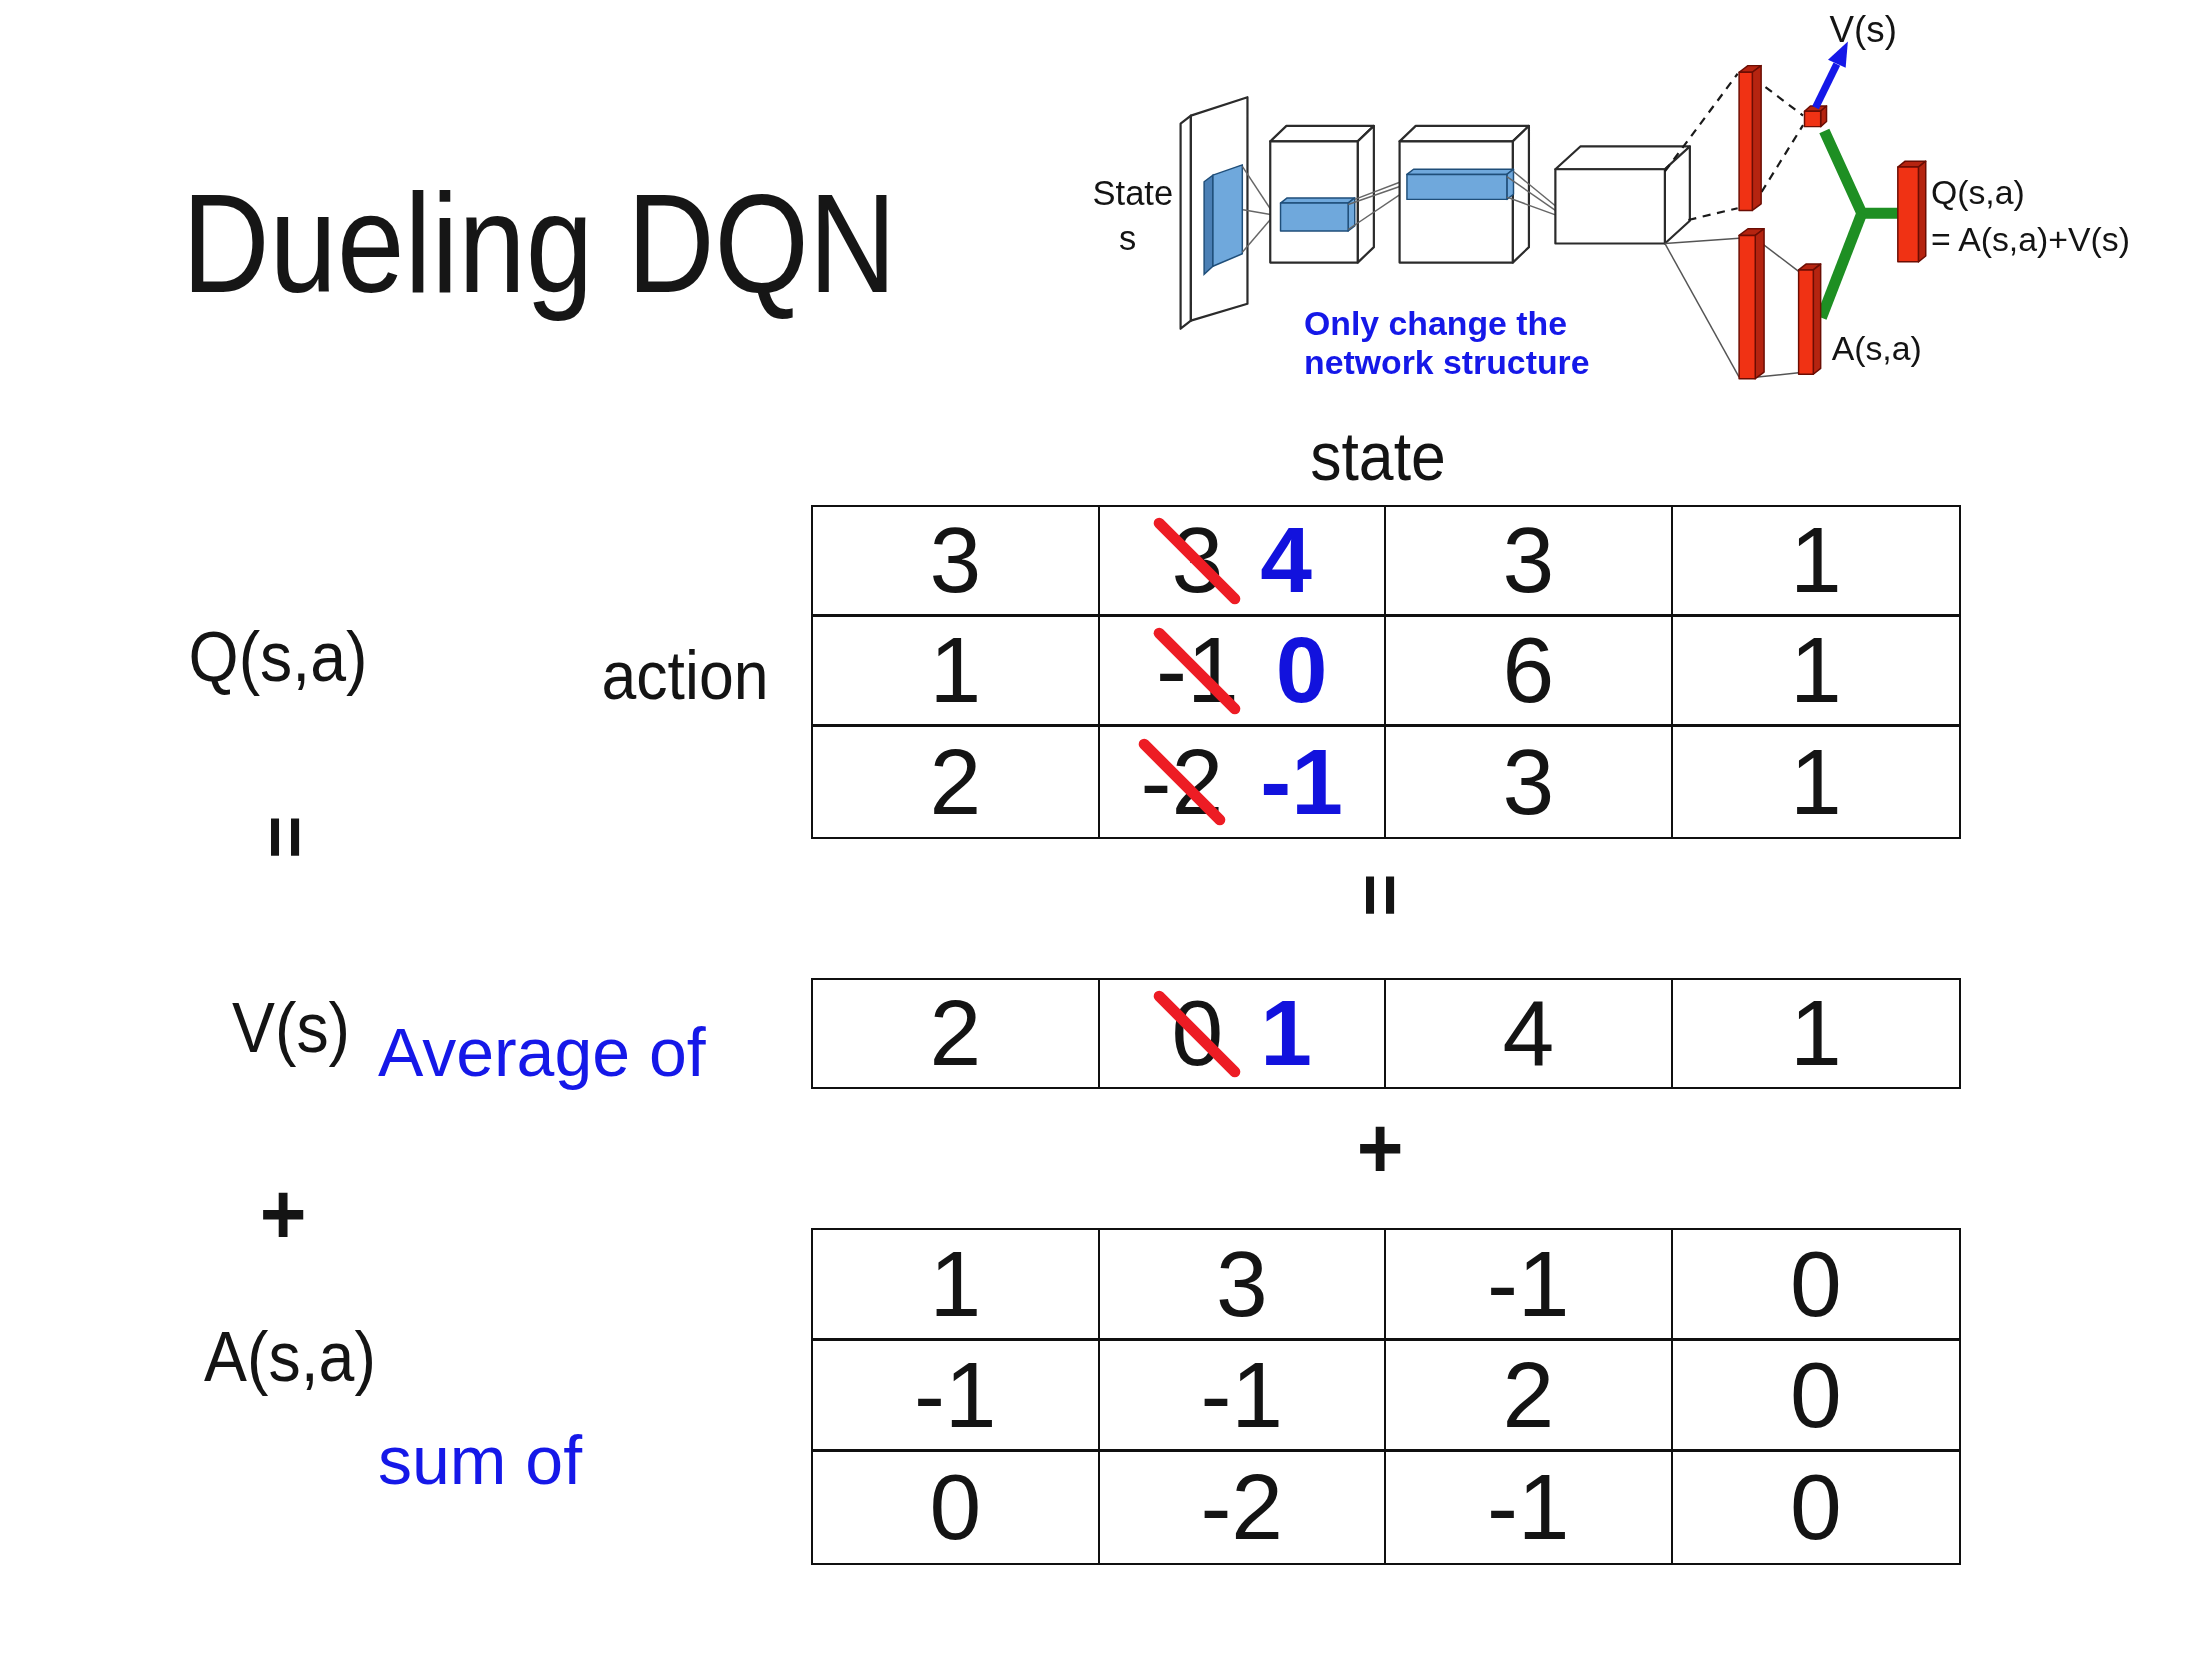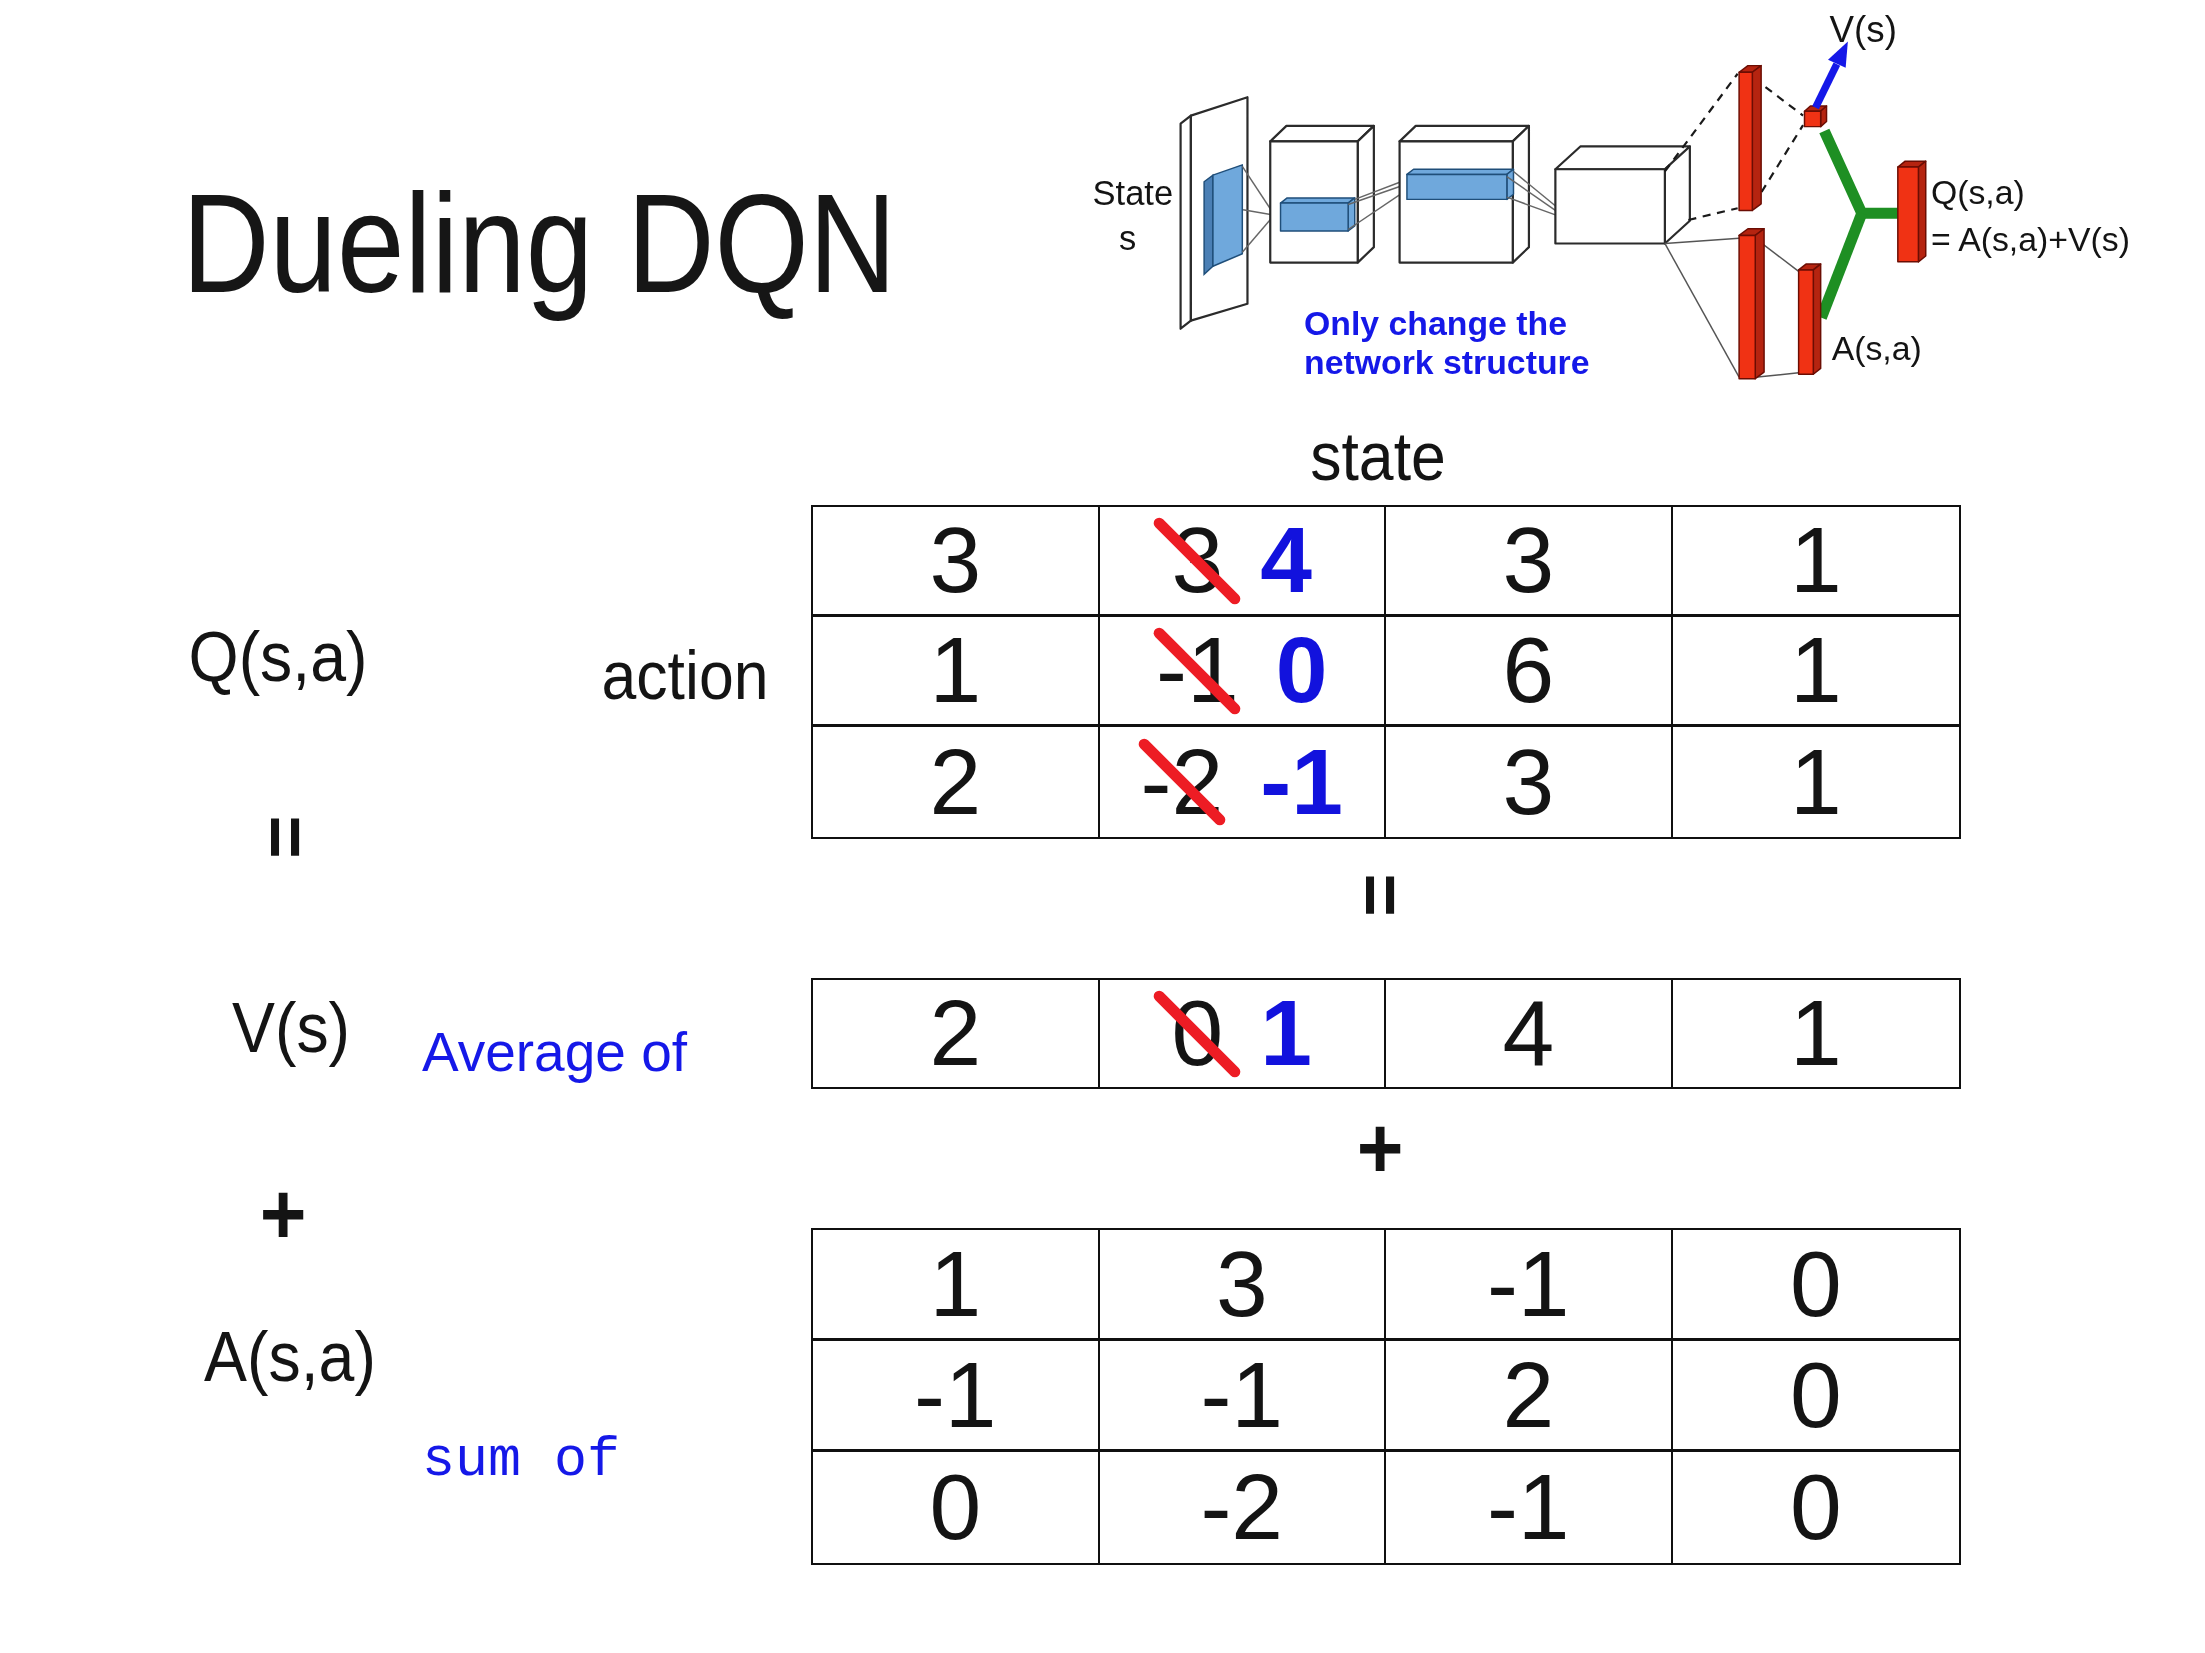--- a/index.html
+++ b/index.html
@@ -23,23 +23,23 @@
   .rot{transform:translate(-50%,-50%) rotate(90deg);font-weight:bold;}
   .state-hdr{left:1378px;top:456px;font-size:68px;}
   .action-hdr{left:685px;top:675px;font-size:68px;}
   .q-lbl{left:278px;top:657px;font-size:70px;}
   .v-lbl{left:291px;top:1028px;font-size:70px;}
   .a-lbl{left:290px;top:1357px;font-size:70px;}
   .eq1{left:285px;top:837px;font-size:74px;}
   .eq2{left:1380px;top:895px;font-size:74px;}
   .plus1{left:283px;top:1214px;font-size:87px;font-weight:600;}
   .plus2{left:1380px;top:1148px;font-size:87px;font-weight:600;}
-  .note{position:absolute;color:var(--blue);font-size:55px;line-height:87px;white-space:nowrap;margin-left:44px;}
+  .note{position:absolute;color:var(--blue);font-size:68px;line-height:87px;white-space:nowrap;}
   .avg-note{left:378px;top:1009px;}
-  .sum-note{left:378px;top:1417px;font-family:Liberation Mono, monospace;}
+  .sum-note{left:378px;top:1417px;}
   .tbl{
     position:absolute;left:811px;width:1150px;display:grid;
     grid-template-columns:repeat(4,1fr);border:2.9px solid #101010;background:#fff;
   }
   .t1{top:505px;grid-auto-rows:110px;}
   .t2{top:978px;grid-auto-rows:107px;}
   .t3{top:1228px;grid-auto-rows:111px;}
   .cell{
     display:flex;align-items:center;justify-content:center;gap:37px;
     font-size:93px;color:var(--ink);

